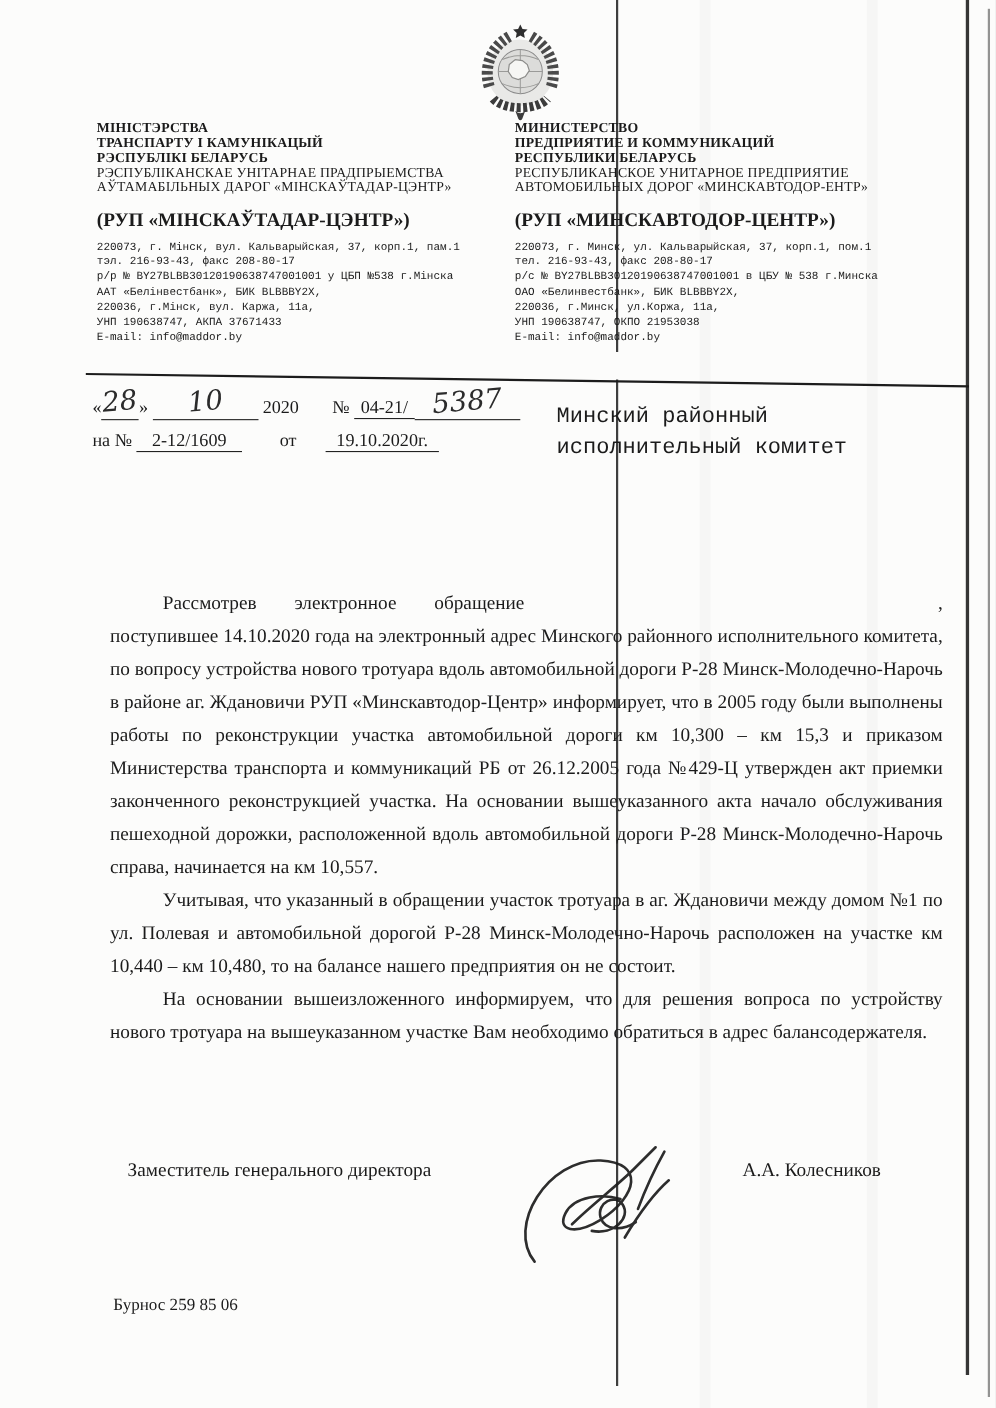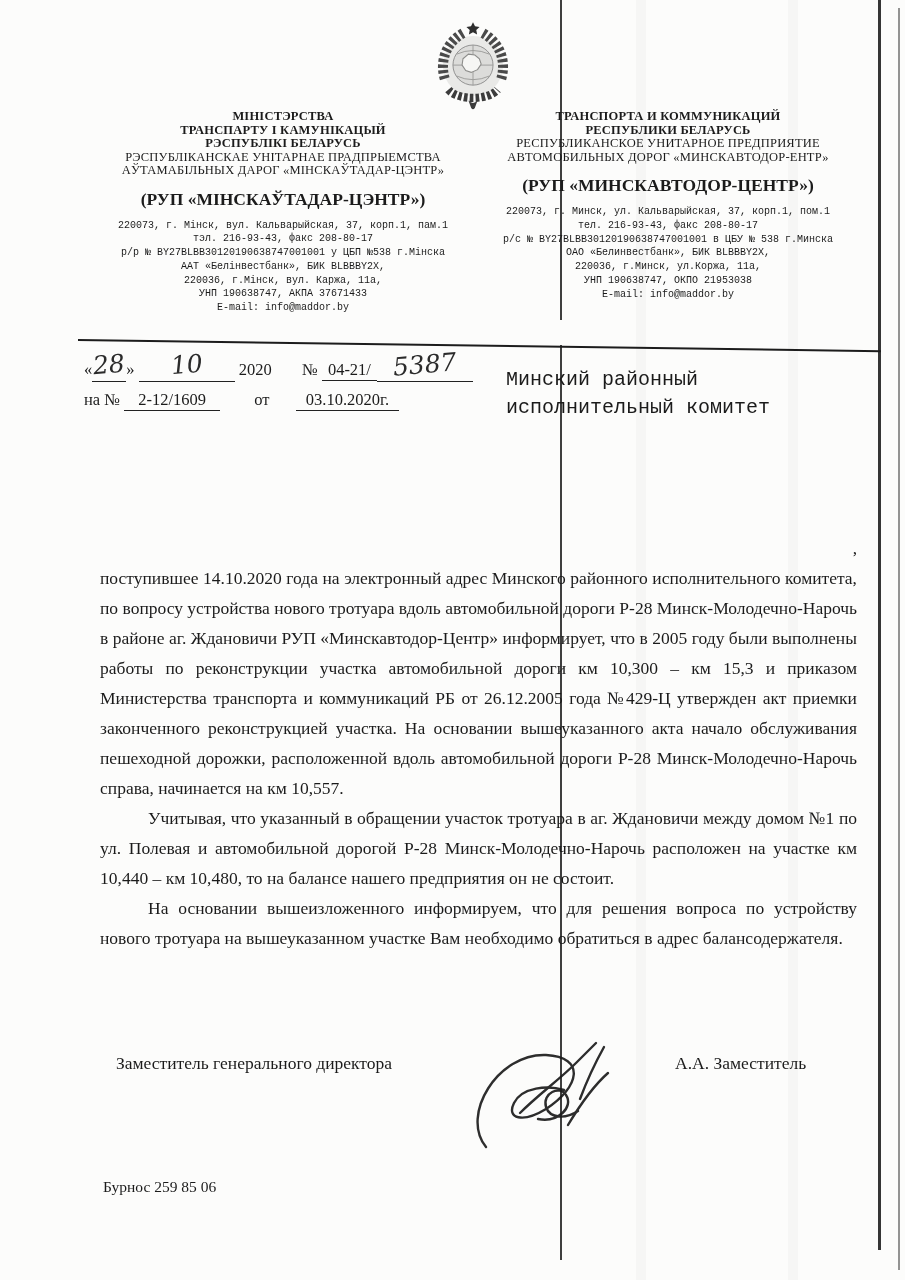--- a/index.html
+++ b/index.html
@@ -16,21 +16,21 @@
   .fold-line{position:absolute;width:1.5px;background:rgba(20,20,20,.82);}
   .fold-top{left:560px;top:0;height:320px;}
   .fold-bottom{left:560px;top:345px;height:915px;}
   .edge-line-1{position:absolute;left:878px;top:0;width:3px;height:1250px;background:rgba(25,25,25,.88);}
   .edge-line-2{position:absolute;left:898px;top:8px;width:2px;height:1262px;background:rgba(60,60,60,.55);}
   .streak{position:absolute;top:0;height:1280px;width:10px;background:rgba(0,0,0,.025);}
   .hr-rule{position:absolute;left:78px;top:339px;width:803px;height:2px;background:#1c1c1c;transform:rotate(0.8deg);transform-origin:left center;}
 
   
   .emblem{position:absolute;left:432px;top:20px;width:82px;height:92px;}
-  .col{position:absolute;text-align:center;}
+  .col{position:absolute;}
   .col-left{left:88px;top:110px;width:390px;}
   .col-right{left:468px;top:110px;width:400px;}
   .h-line{font-size:12.5px;line-height:13.5px;letter-spacing:.2px;}
   .h-bold{font-weight:bold;}
   .short-name{font-weight:bold;font-size:17.5px;line-height:20px;margin-top:11px;margin-bottom:10px;}
   .addr-line{font-size:10px;line-height:13.8px;font-family:Liberation Mono, monospace;}
 
   
   .ref-block{position:absolute;left:84px;top:352px;width:420px;font-size:16.5px;}
   .ref-row1{position:relative;height:36px;}
@@ -105,21 +105,22 @@
     <div class="addr-line">220073, г. Мінск, вул. Кальварыйская, 37, корп.1, пам.1</div>
     <div class="addr-line">тэл. 216-93-43, факс 208-80-17</div>
     <div class="addr-line">р/р № BY27BLBB30120190638747001001 у ЦБП №538 г.Мінска</div>
     <div class="addr-line">ААТ «Белінвестбанк», БИК BLBBBY2X,</div>
     <div class="addr-line">220036, г.Мінск, вул. Каржа, 11а,</div>
     <div class="addr-line">УНП 190638747, АКПА 37671433</div>
     <div class="addr-line">E-mail:  info@maddor.by</div>
   </div>
 
   <div class="col col-right">
-    <div class="h-line h-bold">ТРАНСПОРТА И КОММУНИКАЦИЙ</div>
+    <div class="h-line h-bold">МИНИСТЕРСТВО</div>
+    <div class="h-line h-bold">ПРЕДПРИЯТИЕ И КОММУНИКАЦИЙ</div>
     <div class="h-line h-bold">РЕСПУБЛИКИ БЕЛАРУСЬ</div>
     <div class="h-line">РЕСПУБЛИКАНСКОЕ УНИТАРНОЕ ПРЕДПРИЯТИЕ</div>
     <div class="h-line">АВТОМОБИЛЬНЫХ ДОРОГ «МИНСКАВТОДОР-ЕНТР»</div>
     <div class="short-name">(РУП «МИНСКАВТОДОР-ЦЕНТР»)</div>
     <div class="addr-line">220073, г. Минск, ул. Кальварыйская, 37, корп.1, пом.1</div>
     <div class="addr-line">тел. 216-93-43, факс 208-80-17</div>
     <div class="addr-line">р/с № BY27BLBB30120190638747001001 в ЦБУ № 538 г.Минска</div>
     <div class="addr-line">ОАО «Белинвестбанк», БИК BLBBBY2X,</div>
     <div class="addr-line">220036, г.Минск, ул.Коржа, 11а,</div>
     <div class="addr-line">УНП 190638747, ОКПО 21953038</div>
@@ -136,46 +137,47 @@
       <span class="ref-gap"></span>
       <span>№</span>
       <span class="u">04-21/</span><span class="slot slot-num"><span class="hand">5387</span></span>
     </div>
     <div class="ref-row2">
       <span>на №</span>
       <span class="u" style="padding:0 14px 1px 14px">2-12/1609</span>
       <span class="ref-gap" style="width:26px"></span>
       <span>от</span>
       <span class="ref-gap" style="width:18px"></span>
-      <span class="u" style="padding:0 10px 1px 10px">03.10.2020г.</span>
+      <span class="u" style="padding:0 10px 1px 10px">19.10.2020г.</span>
     </div>
   </div>
 
   <div class="addressee">Минский районный исполнительный комитет</div>
 
   <div class="body-text">
     <div class="p1-first">
       <span class="indent"></span>
+      <span class="p1-words">Рассмотрев электронное обращение</span>
       <span class="p1-spacer"></span>
       <span>,</span>
     </div>
     <div class="just">поступившее 14.10.2020 года на электронный адрес Минского районного исполнительного комитета, по вопросу устройства нового тротуара вдоль автомобильной дороги Р-28 Минск-Молодечно-Нарочь в районе аг. Ждановичи РУП «Минскавтодор-Центр» информирует, что в 2005 году были выполнены работы по реконструкции участка автомобильной дороги км 10,300 – км 15,3 и приказом Министерства транспорта и коммуникаций РБ от 26.12.2005 года №429-Ц утвержден акт приемки законченного реконструкцией участка. На основании вышеуказанного акта начало обслуживания пешеходной дорожки, расположенной вдоль автомобильной дороги Р-28 Минск-Молодечно-Нарочь справа, начинается на км 10,557.</div>
     <div class="just para-indent">Учитывая, что указанный в обращении участок тротуара в аг. Ждановичи между домом №1 по ул. Полевая и автомобильной дорогой Р-28 Минск-Молодечно-Нарочь расположен на участке км 10,440 – км 10,480, то на балансе нашего предприятия он не состоит.</div>
     <div class="just para-indent">На основании вышеизложенного информируем, что для решения вопроса по устройству нового тротуара на вышеуказанном участке Вам необходимо обратиться в адрес балансодержателя.</div>
   </div>
 
   <div class="sig-row">
     <span class="sig-position">Заместитель генерального директора</span>
     <svg class="sig-scribble" viewBox="0 0 175 120">
       <g fill="none" stroke="#1c1c1c" stroke-width="2.4" stroke-linecap="round" opacity="0.92">
         <path d="M18 112 C-8 80 30 18 78 20 C118 22 112 52 78 74 C55 88 38 84 46 68 C54 52 80 50 96 55"></path>
         <path d="M52 78 C70 60 92 44 108 28 C116 20 122 14 128 8"></path>
         <path d="M112 64 C118 48 126 30 136 12"></path>
         <path d="M70 84 C90 88 106 72 98 60 C92 50 74 58 78 72 C82 84 98 84 110 76"></path>
         <path d="M100 90 C112 70 124 52 140 38"></path>
       </g>
     </svg>
-    <span class="sig-name">А.А. Заместитель</span>
+    <span class="sig-name">А.А. Колесников</span>
   </div>
 
   <div class="footer-note">Бурнос  259 85 06</div>
 
 </div>
 
 </body></html>

